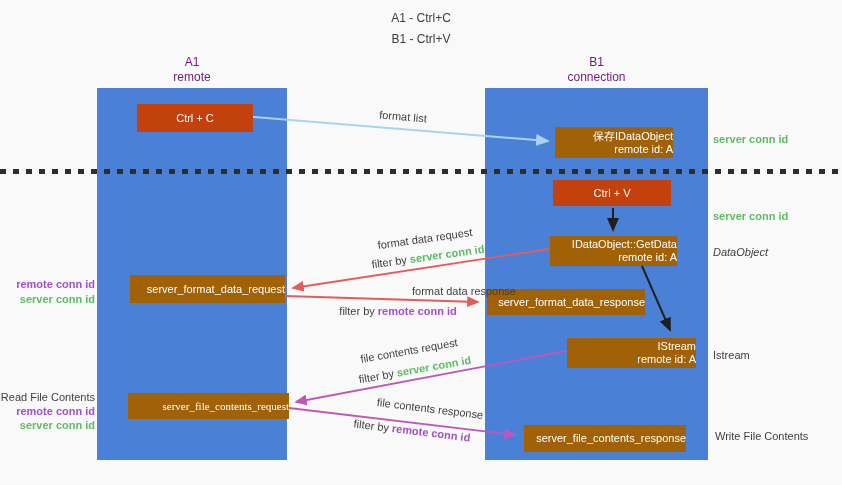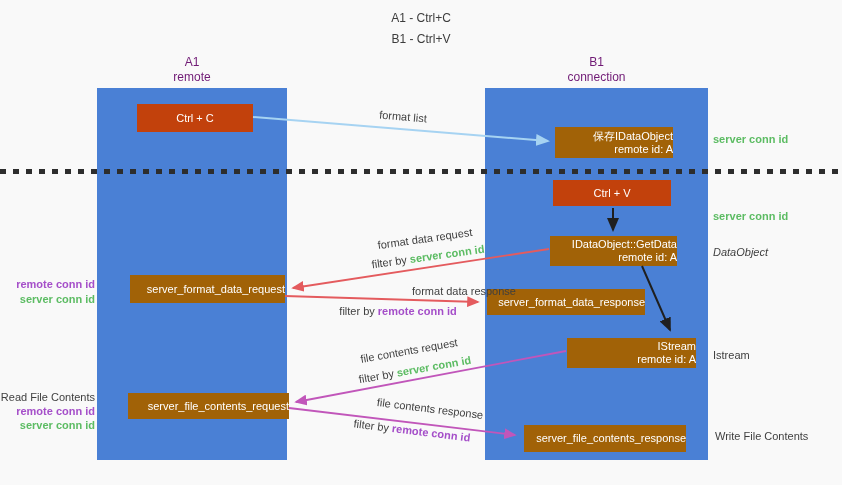--- a/index.html
+++ b/index.html
@@ -80,21 +80,21 @@
 
   <div class="node orange" style="left:487px;top:289px;width:158px;height:26px;">
     <span>server_format_data_response</span>
   </div>
 
   <div class="node orange" style="left:567px;top:338px;width:129px;height:30px;">
     <span>IStream</span>
     <span>remote id: A</span>
   </div>
 
-  <div class="node orange" style="left:128px;top:393px;width:161px;height:26px;">
+  <div class="node orange" style="left:128px;top:393px;width:161px;height:26px;font-family:Liberation Serif, serif;">
     <span>server_file_contents_request</span>
   </div>
 
   <div class="node orange" style="left:524px;top:425px;width:162px;height:27px;padding-left:44px;">
     <span>server_file_contents_response</span>
   </div>
 
   <svg class="arrows" width="842" height="485" viewBox="0 0 842 485">
     <defs>
       <marker id="m-blue" markerWidth="7" markerHeight="6" refX="6" refY="3" orient="auto">

